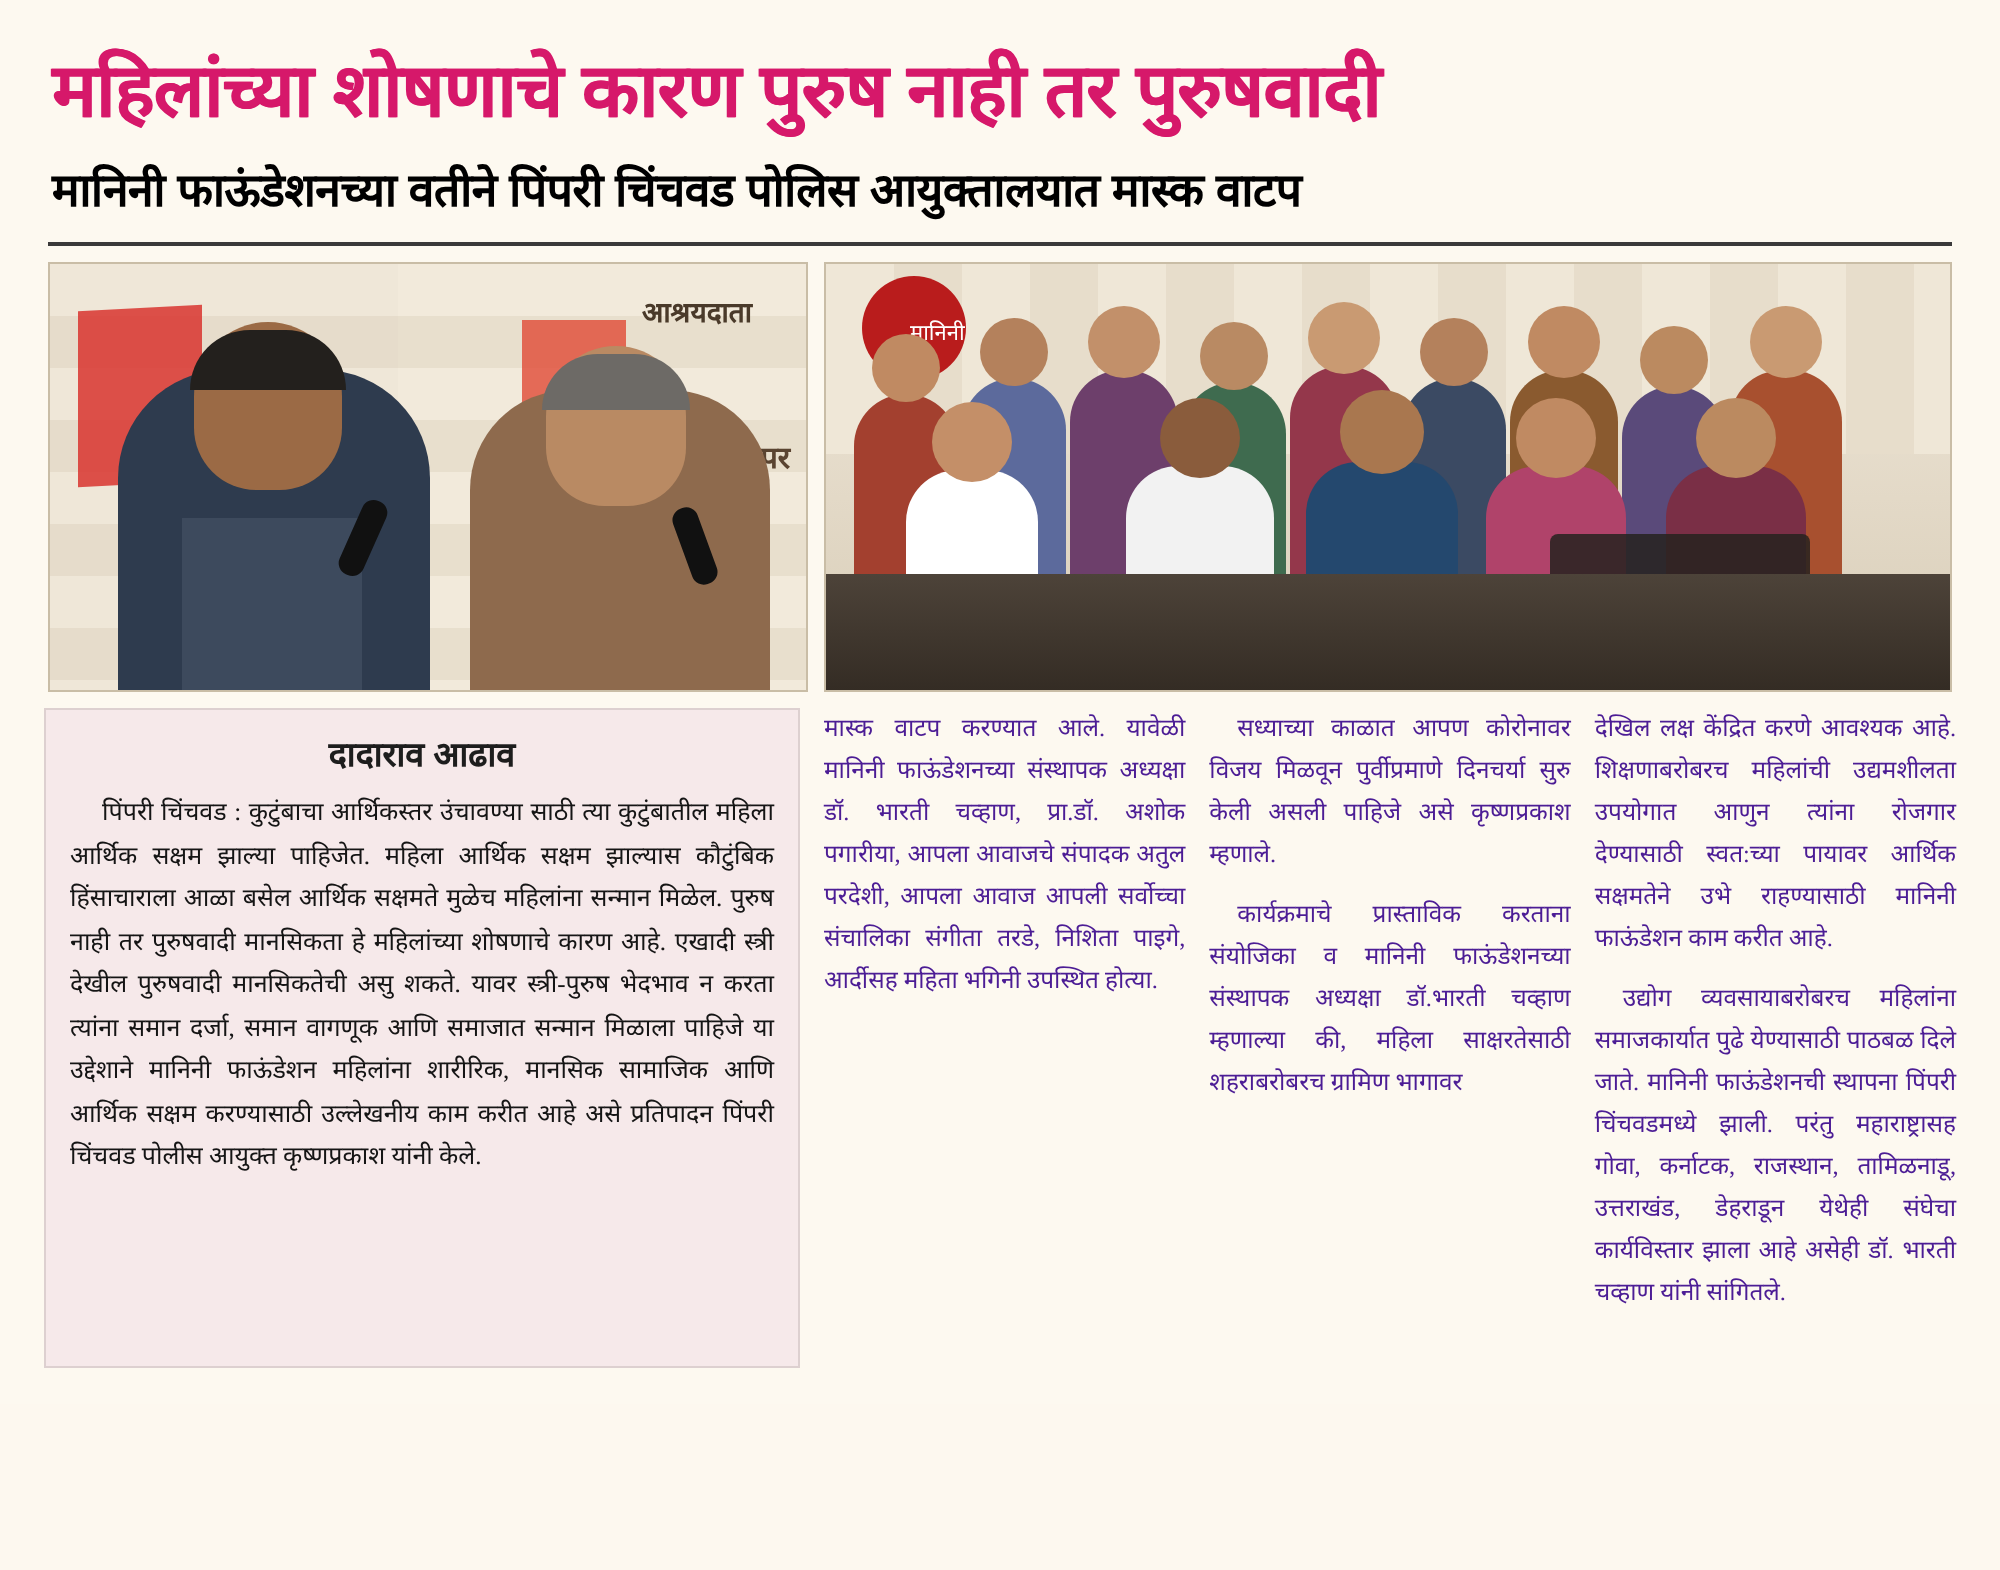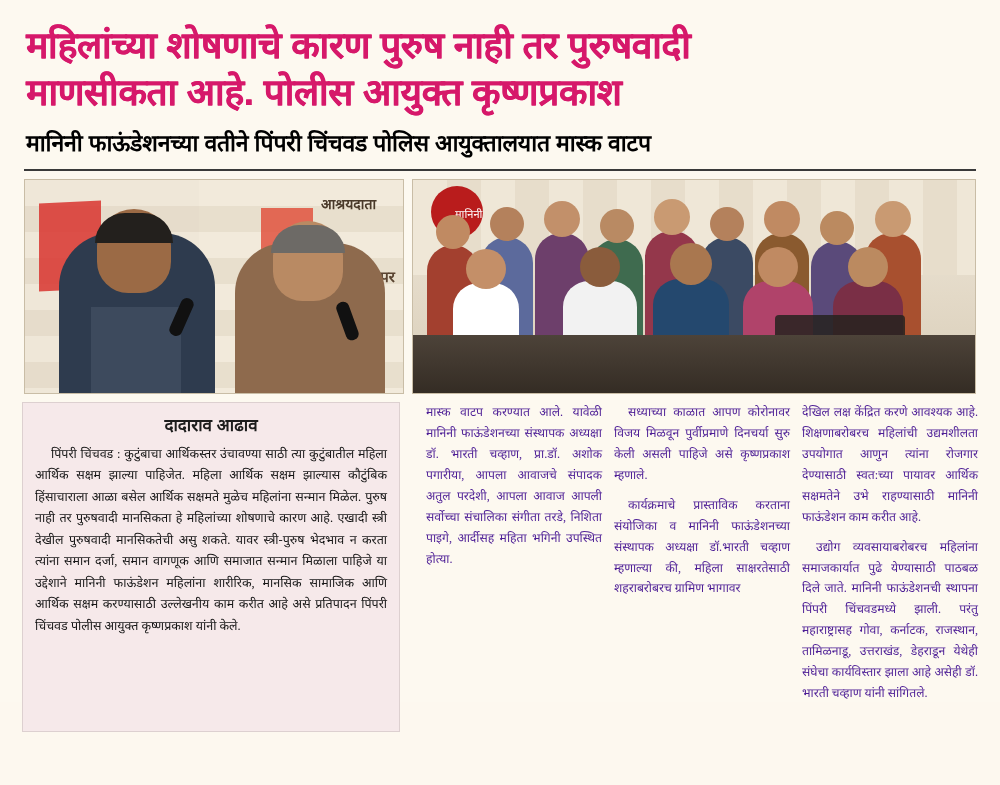--- a/index.html
+++ b/index.html
@@ -153,21 +153,21 @@
   .person {
     position:absolute; bottom:56px; border-radius: 26px 26px 0 0;
   }
   .person .h {
     position:absolute; left:50%; transform:translateX(-50%);
     border-radius:50%;
   }
   
   .body-area {
     display: flex;
-    gap: 26px;
+    gap: 12px;
     margin-top: 8px;
     height: 330px;
   }
   .col-left {
     width: 378px;
     background: #f6e9ea;
     border: 1px solid #ddd0d0;
     box-sizing: border-box;
     padding: 6px 12px 6px 12px;
   }
@@ -210,21 +210,20 @@
   .tcol p { margin: 0 0 9px 0; }
   .tcol p.ind { text-indent: 14px; }
 </style>
 </head>
 <body>
 
 <div class="page">
 
   <div class="headline">
     <span>महिलांच्या शोषणाचे कारण पुरुष नाही तर पुरुषवादी</span>
-    <span class="l2">माणसीकता आहे. पोलीस आयुक्त कृष्णप्रकाश</span>
   </div>
 
   <div class="subhead">मानिनी फाऊंडेशनच्या वतीने पिंपरी चिंचवड पोलिस आयुक्तालयात मास्क वाटप</div>
   <div class="rule"></div>
 
   <div class="photos">
 
     <div class="photo photo-left">
       <div class="pl-bg"></div>
       <div class="pl-banner"></div>

